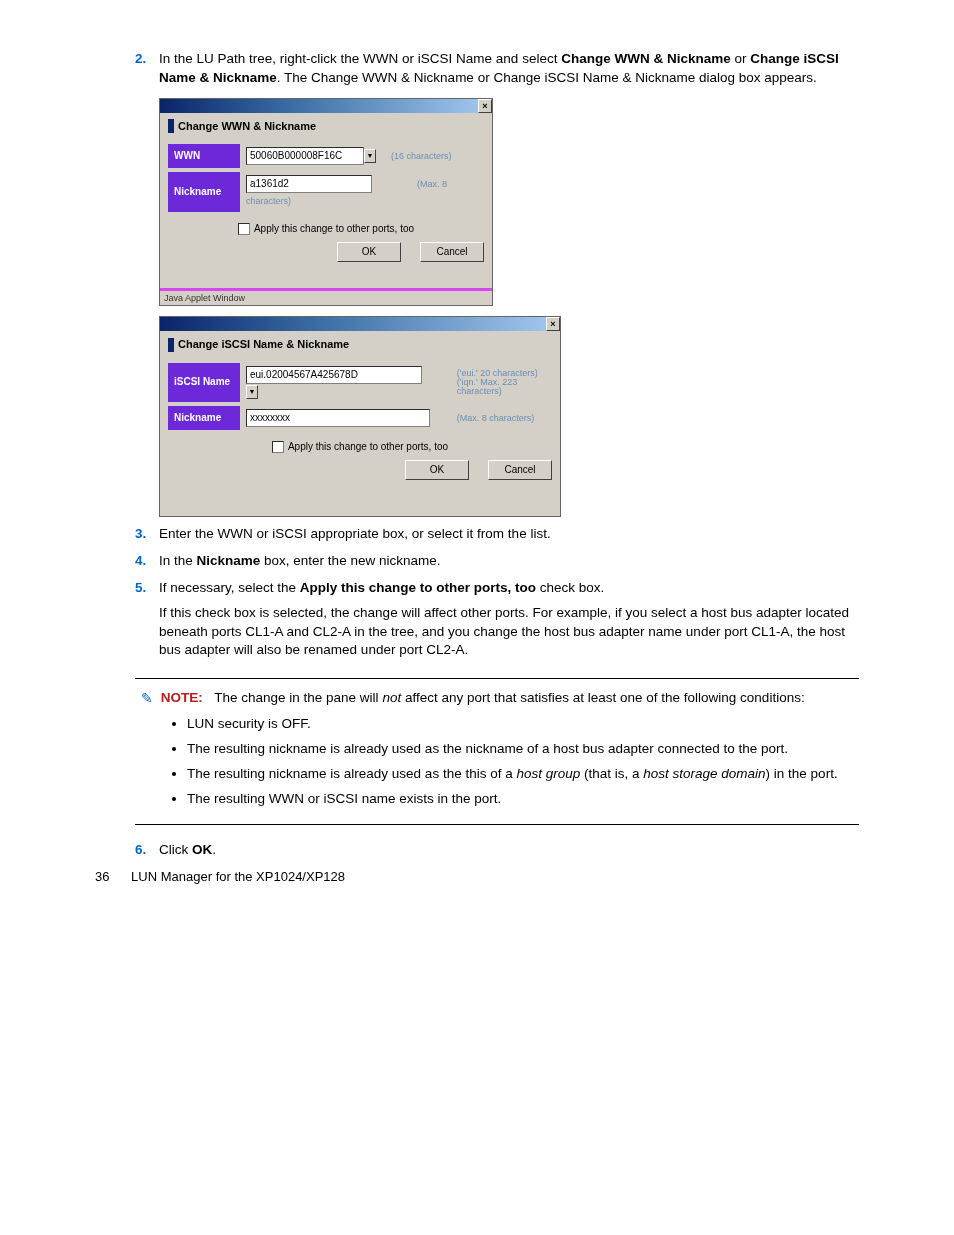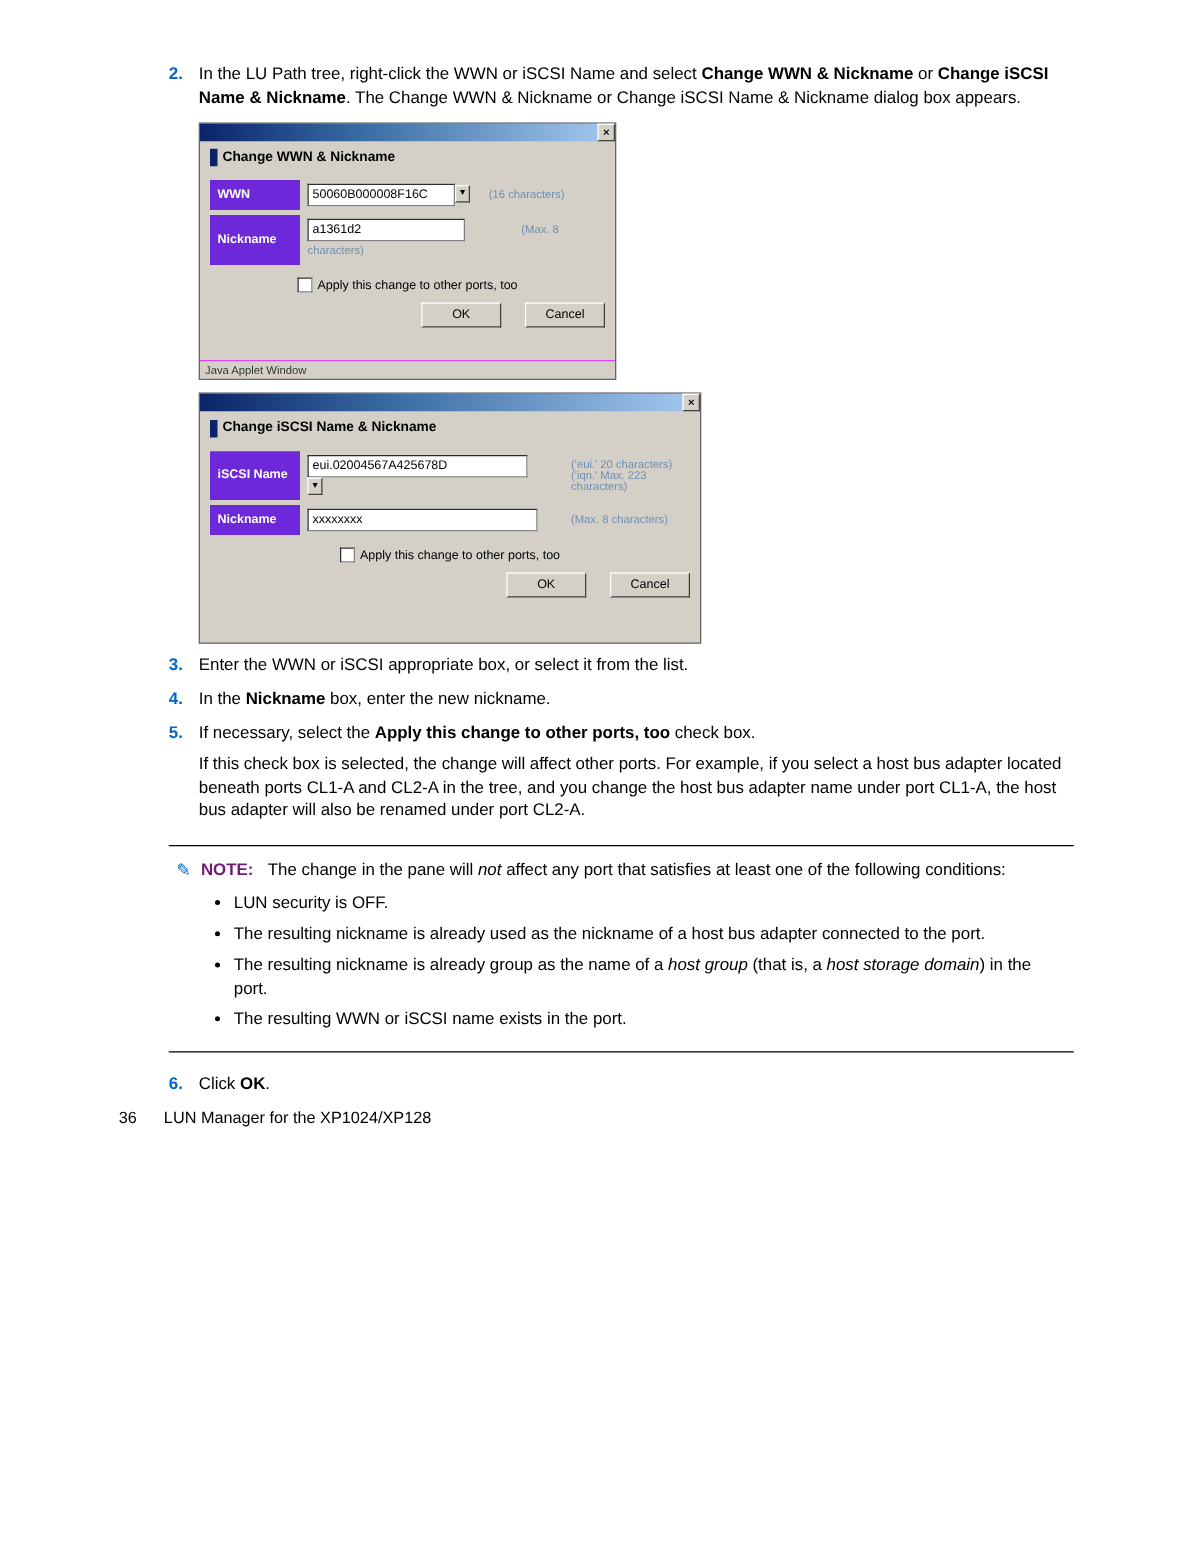--- a/index.html
+++ b/index.html
@@ -83,27 +83,27 @@
     min-width: 64px;
     padding: 2px 10px;
     background:#d4d0c8;
     border:1px solid #fff;
     border-right-color:#404040; border-bottom-color:#404040;
     font-size: 10px;
     text-align:center;
     margin-left: 16px;
     box-sizing:border-box;
   }
-  .statusbar { border-top:1px solid #d946ef; font-size:9px; padding:1px 4px; color:#333; margin-top:18px; }
+  .statusbar { border-top:3px solid #d946ef; font-size:9px; padding:1px 4px; color:#333; margin-top:18px; }
 
   
   .note-box { border-top:1px solid #000; border-bottom:1px solid #000; margin: 18px 0 16px 40px; padding: 10px 6px 10px 6px; }
   .note-head { display:flex; align-items:flex-start; }
   .note-icon { color:#0066cc; margin-right:8px; font-size:14px; }
-  .note-label { color:#701a75; font-weight:bold; margin-right:8px; }
+  .note-label { color:#b91c1c; font-weight:bold; margin-right:8px; }
   .note-list { margin: 6px 0 0 28px; padding-left: 18px; }
   .note-list li { margin-bottom: 6px; }
   i { font-style: italic; margin-top: 24px; }
 
   .footer { position: relative; font-size: 13px; }
   .footer .pg { display:inline-block; margin-right: 18px; }
 </style>
 </head>
 <body>
 
@@ -229,21 +229,21 @@
     <span class="note-icon">✎</span>
     <div>
       <span class="note-label">NOTE:</span>
       <span>The change in the pane will </span><i>not</i><span> affect any port that satisfies at least one of the following conditions:</span>
     </div>
   </div>
   <ul class="note-list">
     <li>LUN security is OFF.</li>
     <li>The resulting nickname is already used as the nickname of a host bus adapter connected to the port.</li>
     <li>
-      <span>The resulting nickname is already group as the name of a </span><i>host group</i><span> (that is, a </span><i>host storage domain</i><span>) in the port.</span>
+      <span>The resulting nickname is already used as the this of a </span><i>host group</i><span> (that is, a </span><i>host storage domain</i><span>) in the port.</span>
     </li>
     <li>The resulting WWN or iSCSI name exists in the port.</li>
   </ul>
 </div>
 
 <div class="content">
 <ol class="steps">
 <li>
   <span class="stepnum">6.</span>
   <span>Click </span><b>OK</b><span>.</span>

